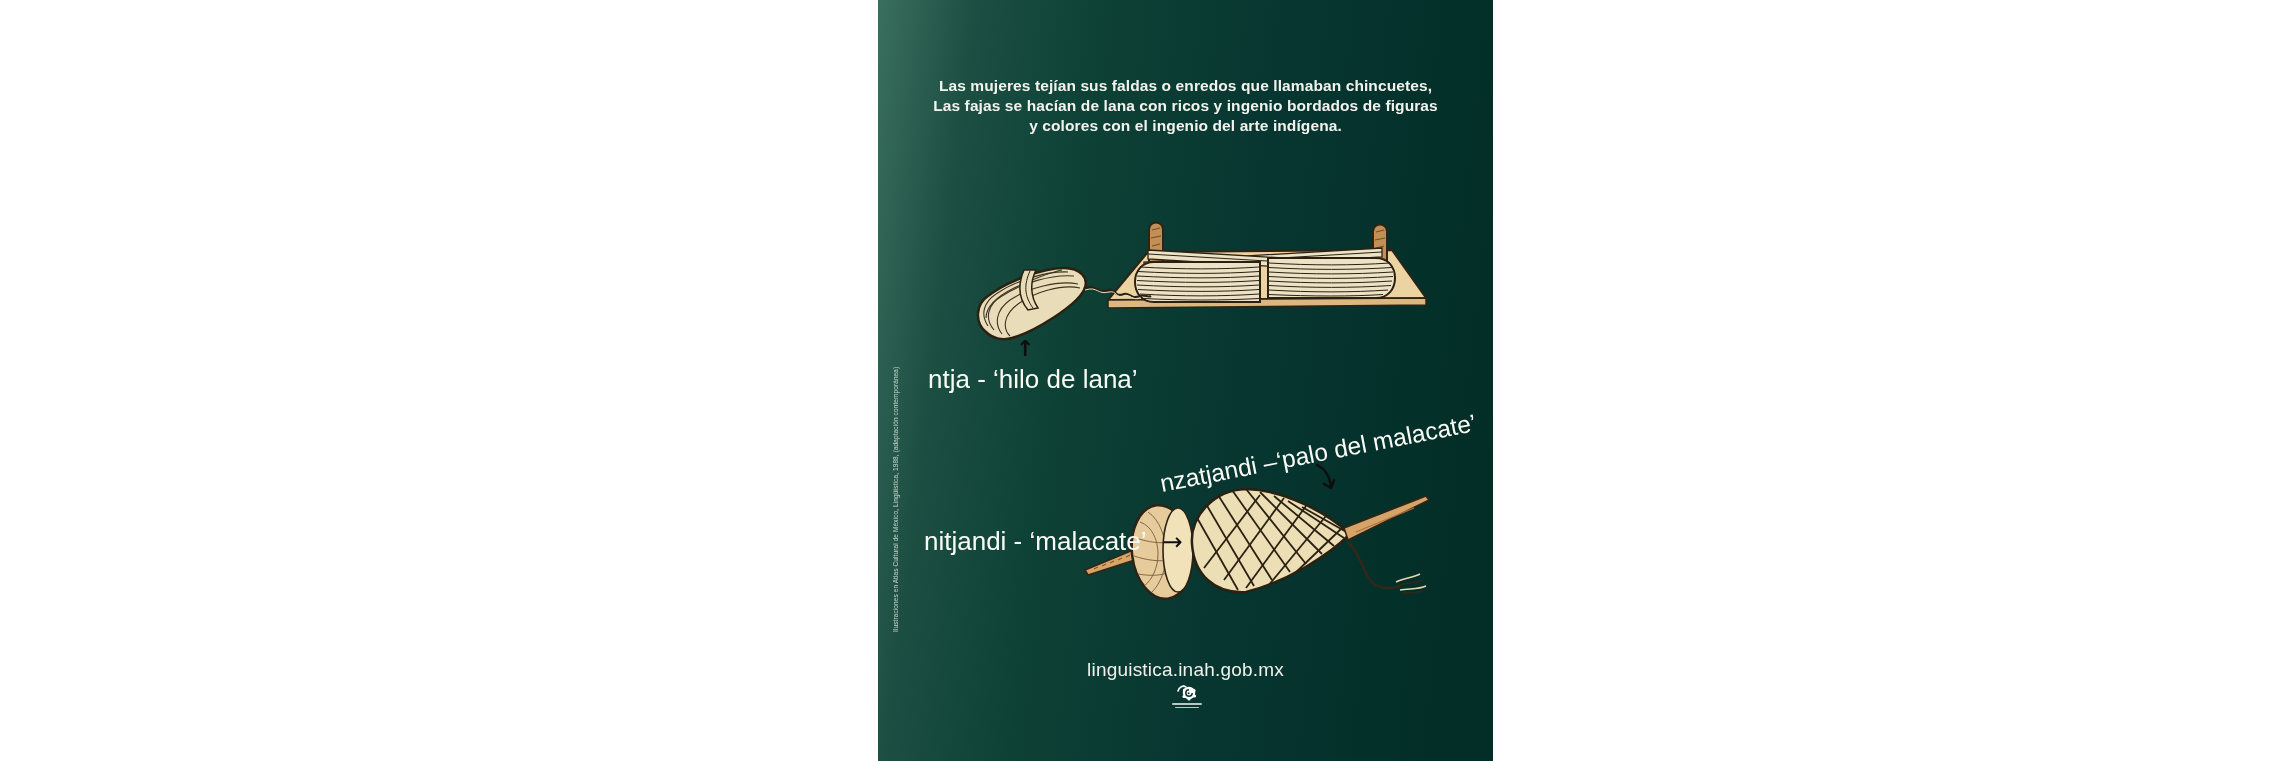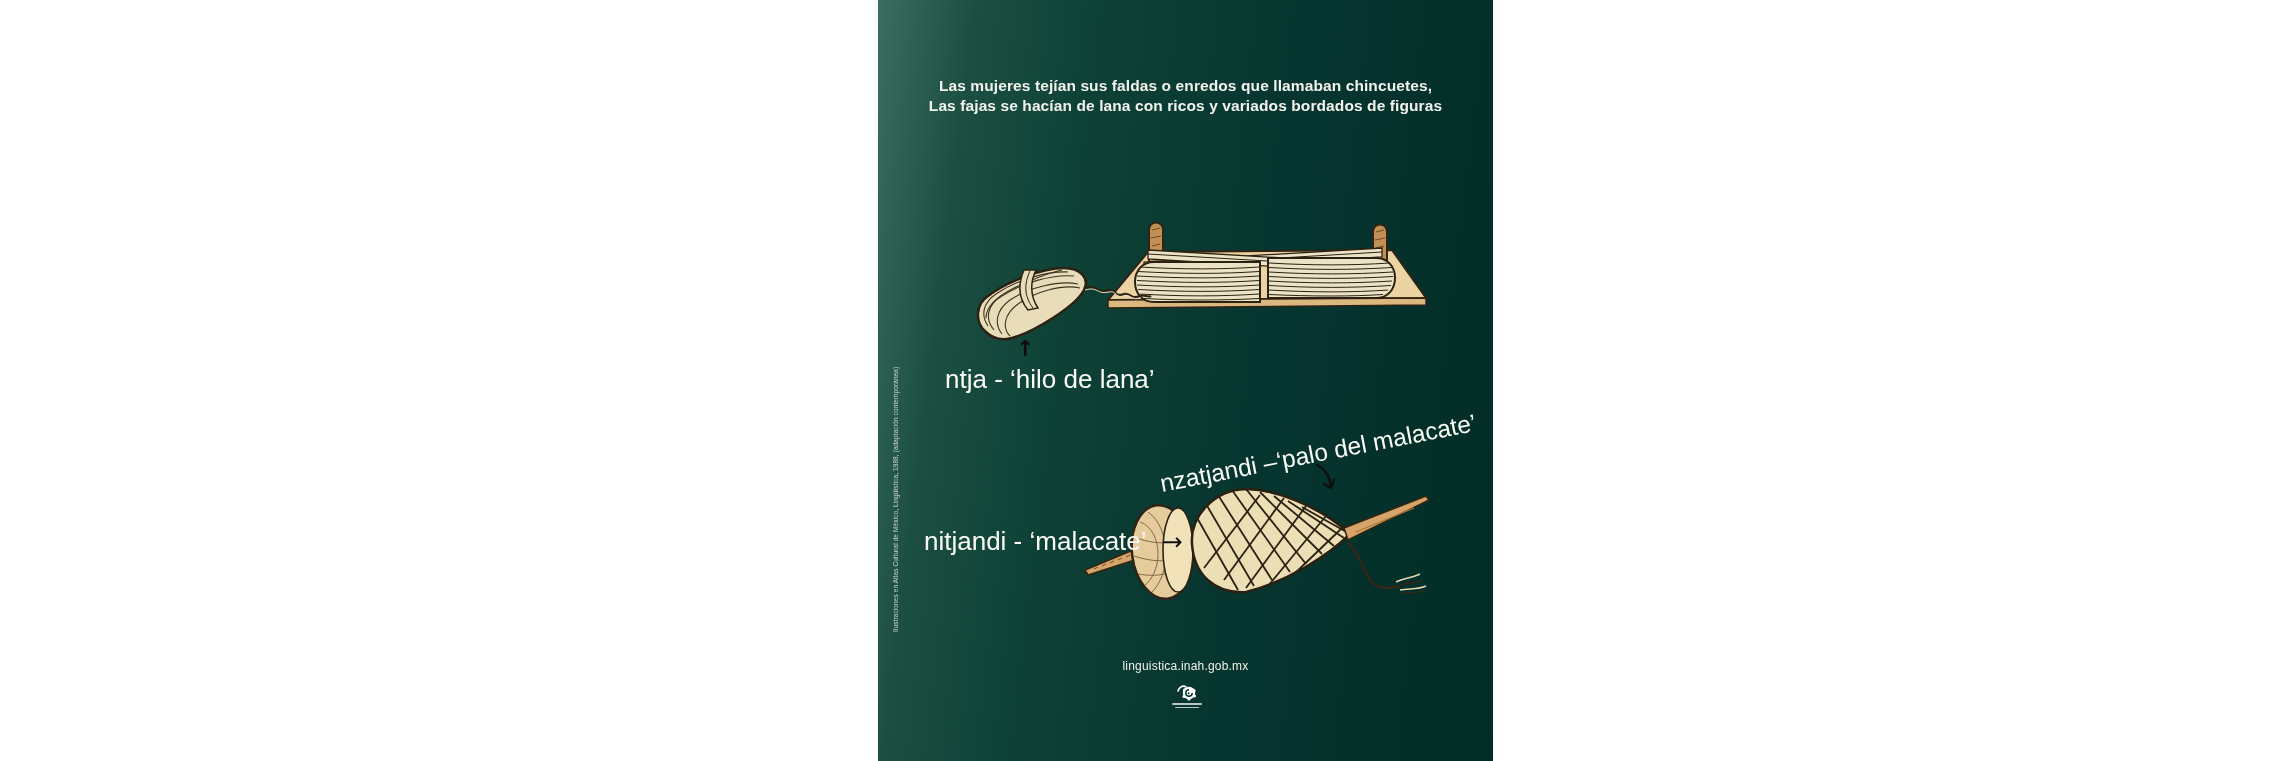--- a/index.html
+++ b/index.html
@@ -12,34 +12,35 @@
     color:#f3f3ee;font-weight:bold;font-size:15.5px;line-height:20px;letter-spacing:.1px;}
   .term-label{position:absolute;color:#fbfbf6;font-size:26px;white-space:nowrap;}
   .arrow-glyph{color:#0e0e0e;font-family:"DejaVu Sans",sans-serif;font-weight:bold;}
   .up-arrow{position:absolute;left:138px;top:336px;font-size:22px;}
   .right-arrow{font-size:24px;margin-left:16px;font-weight:normal;}
   .rotated-label{transform:rotate(-11deg);transform-origin:0 80%;}
   .vcredit{position:absolute;left:11px;top:378px;height:254px;width:14px;
     writing-mode:vertical-rl;transform:rotate(180deg);white-space:nowrap;
     color:#e9e9e2;opacity:.85;font-size:6.5px;letter-spacing:.1px;line-height:14px;}
   .footer-url{position:absolute;left:0;right:0;top:659px;text-align:center;
-    color:#f1f1ea;font-size:12px;letter-spacing:.2px;}
+    color:#f1f1ea;font-size:19px;letter-spacing:.2px;}
   .abs{position:absolute;}
   .caption-bar{position:absolute;height:1.5px;background:rgba(255,255,255,.72);border-radius:1px;}
   svg{display:block;}
 </style>
 </head>
 <body>
 
 <div class="page">
   <div class="panel">
 
     <div class="intro">
       <div>Las mujeres tejían sus faldas o enredos que llamaban chincuetes,</div>
-      <div>Las fajas se hacían de lana con ricos y variados bordados de figuras</div>
+      <div>Las fajas se hacían de lana con ricos y ingenio bordados de figuras</div>
+      <div>y colores con el ingenio del arte indígena.</div>
     </div>
 
     <svg class="abs" style="left:224px;top:212px" width="326" height="102" viewBox="0 0 326 102">
 
       <polygon points="6,88 324,86 290,38 46,40" fill="#ecd3a2" stroke="#2e2315" stroke-width="2"></polygon>
 
       <polygon points="6,88 324,86 324,93 6,96" fill="#dcb77f" stroke="#2e2315" stroke-width="1.5"></polygon>
 
       <g>
         <path d="M47,18 C47,8 61,8 61,18 L61,56 L47,56 Z" fill="#c28f55" stroke="#2e2315" stroke-width="2"></path>
@@ -92,21 +93,21 @@
 
       <path d="M52,12 C46,26 46,40 56,52 L66,50 C58,38 58,24 64,12 Z" fill="#e9dcb8" stroke="#2b2112" stroke-width="1.5"></path>
       <path d="M58,13 C52,26 52,38 61,50" stroke="#2b2112" stroke-width="1" fill="none"></path>
 
       <path d="M112,30 C126,26 124,36 136,32 C144,30 142,40 152,36 C158,34 158,42 168,38 C172,36 176,40 179,38" stroke="#2b2112" stroke-width="2.2" fill="none"></path>
       <path d="M113,32 C126,28 125,37 137,34 C145,32 143,41 153,38 C159,36 159,43 169,40" stroke="#e9dcb8" stroke-width="1" fill="none"></path>
     </svg>
 
     <div class="up-arrow arrow-glyph">↑</div>
 
-    <div class="term-label" style="left:67px;top:364px">ntja - ‘hilo de lana’</div>
+    <div class="term-label" style="left:50px;top:364px">ntja - ‘hilo de lana’</div>
 
     <div class="term-label rotated-label" style="left:284px;top:470px;font-size:24.5px">nzatjandi –‘palo del malacate’</div>
 
     <svg class="abs" style="left:436px;top:462px" width="24" height="30" viewBox="0 0 24 30">
       <path d="M3,3 C11,7 16,14 17,25" stroke="#0e0e0e" stroke-width="2.4" fill="none" stroke-linecap="round"></path>
       <path d="M17,26 L10,22 M17,26 L20,18" stroke="#0e0e0e" stroke-width="2.4" fill="none" stroke-linecap="round"></path>
     </svg>
 
     <svg class="abs" style="left:196px;top:482px" width="356" height="124" viewBox="0 0 356 124">
       <defs>

